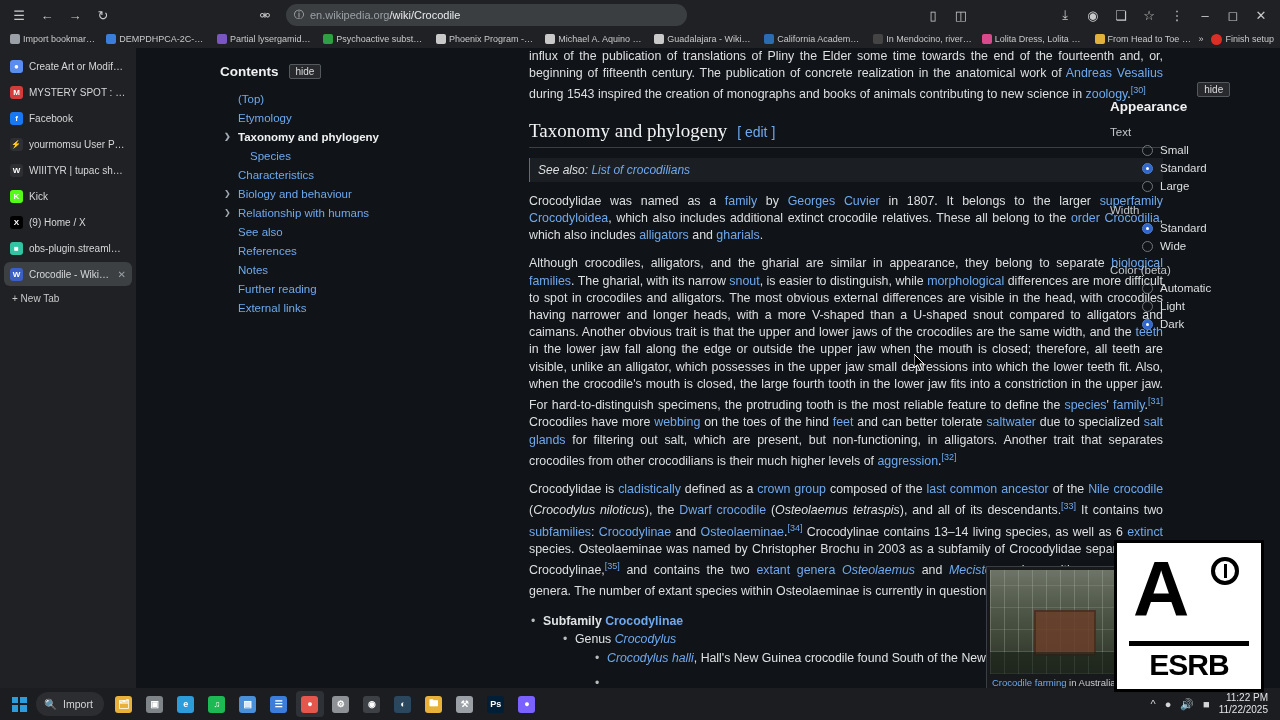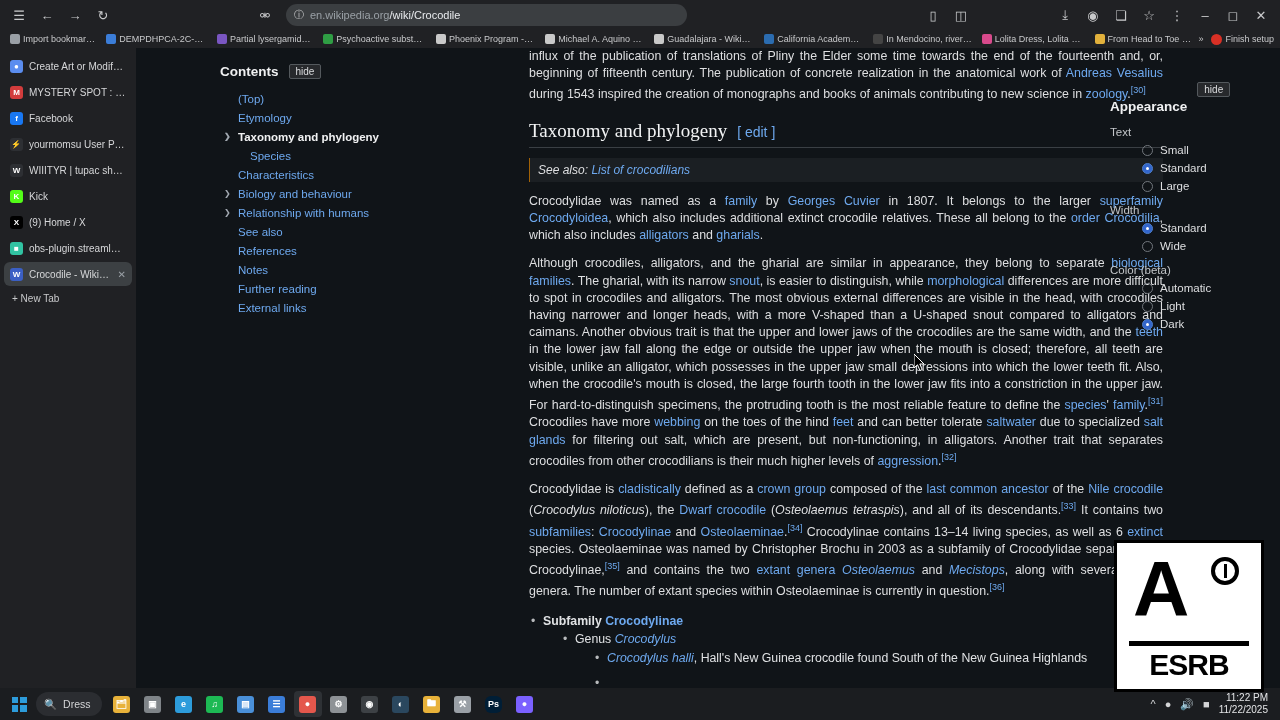--- a/index.html
+++ b/index.html
@@ -377,20 +377,34 @@
               <ul id="species-list">
                   <li><span class="lnk it">Crocodylus halli</span><span>, Hall's New Guinea crocodile found South of the New Guinea Highlands</span></li>
                   <li></li>
                 </ul>
             </li>
           </ul>
         </li>
       </ul>
     </div>
 
+    <div class="thumb" style="left:850px; top:518px;">
+      <div class="img" style="background:linear-gradient(180deg,#6e7566 0%,#4f5748 38%,#3c4436 70%,#2b3128 100%);">
+        <div style="position:absolute;left:0;top:0;width:100%;height:100%;
+          background:
+            repeating-linear-gradient(90deg, rgba(180,190,175,.30) 0 1px, transparent 1px 14px),
+            repeating-linear-gradient(0deg, rgba(170,180,165,.22) 0 1px, transparent 1px 22px);"></div>
+        <div style="position:absolute;left:44px;top:40px;width:62px;height:46px;background:#6b3f2a;opacity:.85;border:2px solid #4a2c1d;"></div>
+        <div style="position:absolute;left:0;bottom:0;width:100%;height:22px;background:rgba(20,30,20,.55);"></div>
+      </div>
+      <div class="cap">
+        <span><span class="lnk">Crocodile farming</span><span> in Australia</span></span>
+        <span class="exp">⛶</span>
+      </div>
+    </div>
 
     <div class="appearance">
       <div class="app-head">
         <span class="app-title">Appearance</span>
         <span class="hide-btn">hide</span>
       </div>
       <div id="appearance-groups">
           <div class="app-group">
             <div class="glabel">Text</div>
             <div class="radio-row">
@@ -454,21 +468,21 @@
   <div class="tb-start">
     <span class="win-logo">
         <i></i>
         <i></i>
         <i></i>
         <i></i>
       </span>
   </div>
   <div class="tb-search">
     <span>🔍</span>
-    <span>Dress</span>
+    <span>Import</span>
   </div>
   <div id="taskbar-apps" style="display:flex;align-items:center;gap:3px;">
       <div class="tb-app">
         <span class="sq" style="background: rgb(232, 178, 58);">🗂</span>
       </div>
       <div class="tb-app">
         <span class="sq" style="background: rgb(127, 132, 136);">▣</span>
       </div>
       <div class="tb-app">
         <span class="sq" style="background: rgb(45, 156, 219);">e</span>
@@ -494,21 +508,21 @@
       <div class="tb-app">
         <span class="sq" style="background: rgb(42, 71, 94);">◐</span>
       </div>
       <div class="tb-app">
         <span class="sq" style="background: rgb(232, 178, 58);">🖿</span>
       </div>
       <div class="tb-app">
         <span class="sq" style="background: rgb(154, 160, 166);">⚒</span>
       </div>
       <div class="tb-app">
-        <span class="sq" style="background: rgb(0, 30, 54); border-radius: 6px;">Ps</span>
+        <span class="sq" style="background: rgb(0, 30, 54);">Ps</span>
       </div>
       <div class="tb-app">
         <span class="sq" style="background: rgb(123, 97, 255);">●</span>
       </div>
     </div>
   <div class="tb-right">
     <span>^</span>
     <span>●</span>
     <span>🔊</span>
     <span>■</span>

